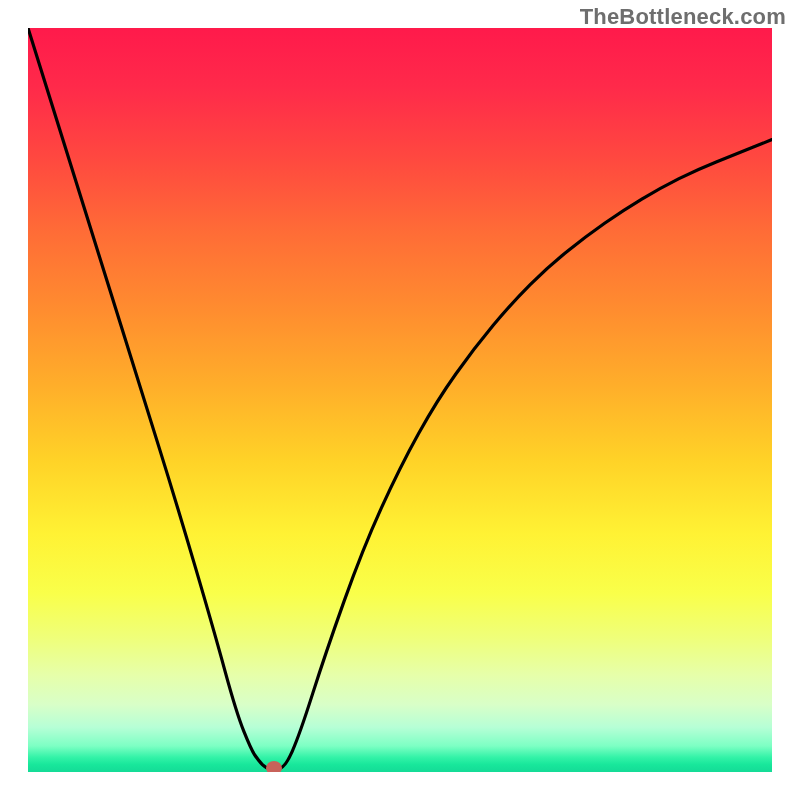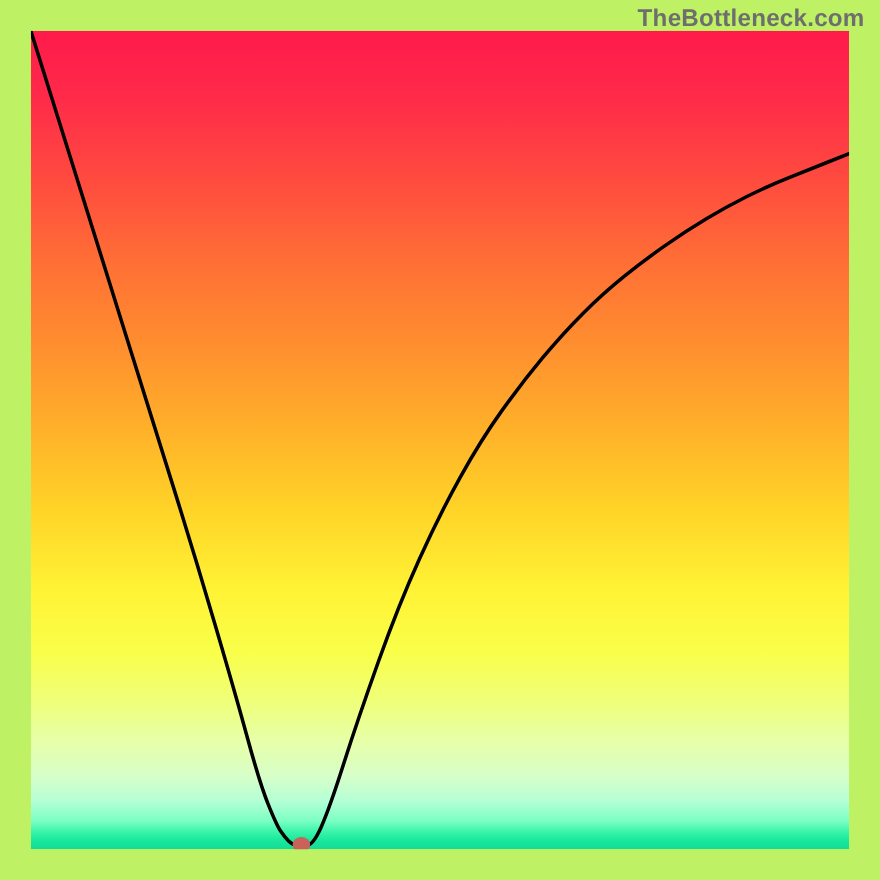--- a/index.html
+++ b/index.html
@@ -8,21 +8,21 @@
     width: 800px;
     height: 800px;
     background: #000;
     font-family: Arial, Helvetica, sans-serif;
     overflow: hidden;
   }
   .frame {
     position: relative;
     width: 800px;
     height: 800px;
-    background: #bef264;
+    background: #ffffff;
   }
   .watermark {
     position: absolute;
     top: 4px;
     right: 14px;
     color: #6e6e6e;
     font-size: 22px;
     font-weight: 600;
     letter-spacing: 0.2px;
     z-index: 30;

